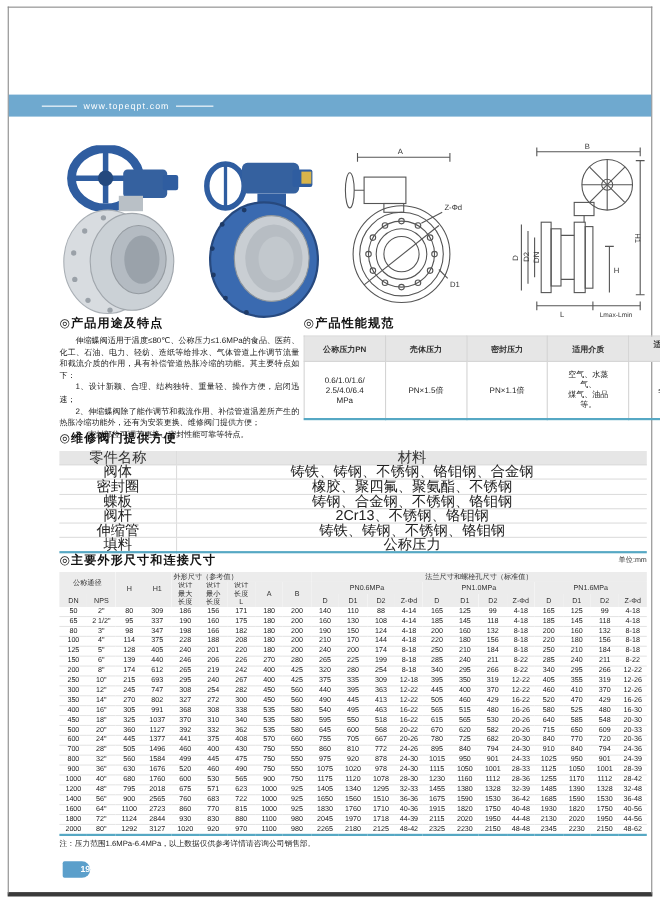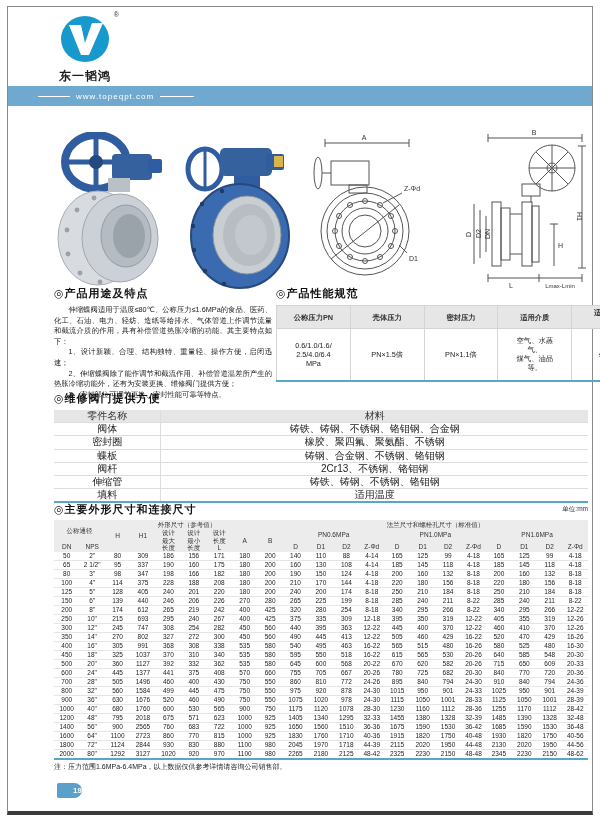--- a/index.html
+++ b/index.html
@@ -39,21 +39,21 @@
 
   
   .performance{position:absolute;left:276px;top:286px;width:370px;}
   .perf-table{margin-top:4px;width:100%;border-collapse:collapse;table-layout:fixed;font-size:7.3px;border-bottom:2px solid var(--accent-teal);}
   .perf-table td{border:1px solid #d4d4d4;text-align:center;vertical-align:middle;white-space:pre-line;line-height:9px;padding:2px 16px;}
   .perf-table thead td{background:var(--header-gray);height:15px;font-weight:bold;color:#333;}
   .perf-table tbody td{height:52px;color:#222;}
 
   
   .materials{position:absolute;left:54px;top:391px;width:534px;}
-  .mat-table{margin-top:4px;width:100%;border-collapse:collapse;table-layout:fixed;font-size:10px;border-bottom:2px solid var(--accent-teal);}
+  .mat-table{margin-top:4px;width:100%;border-collapse:collapse;table-layout:fixed;font-size:13px;border-bottom:2px solid var(--accent-teal);}
   .mat-table td{border-bottom:1px solid #ddd;text-align:center;line-height:12.2px;padding:0;}
   .mat-table td:first-child{width:20%;border-right:1px solid #ddd;}
   .mat-table thead td{background:var(--header-gray);color:#333;}
 
   
   .dimensions{position:absolute;left:54px;top:502px;width:534px;}
   .dim-head{position:relative;}
   .unit{position:absolute;right:0;top:3px;font-size:6.5px;color:#333;}
   .dim-table{margin-top:3px;width:100%;border-collapse:collapse;table-layout:fixed;font-size:6.5px;border-bottom:2px solid var(--accent-teal);}
   .dim-table td{text-align:center;padding:0;line-height:8px;white-space:nowrap;overflow:hidden;color:#222;}
@@ -64,31 +64,20 @@
   .note{margin-top:2px;font-size:7px;color:#222;}
 
   .page-badge{position:absolute;left:57px;top:783px;width:25px;height:15px;background:var(--badge-blue);color:#fff;font-size:8px;font-weight:bold;text-align:right;line-height:15px;border-radius:2px 9px 9px 2px;}
 </style>
 </head>
 <body>
 
 <div class="page">
   <div class="frame"></div>
 
-  <div class="logo">
-    <span class="mark">
-      <svg width="52" height="50" viewBox="0 0 52 50">
-        <ellipse cx="26" cy="26" rx="24" ry="23" fill="#1899CE"></ellipse>
-        <path d="M10 12 L22 12 L26 30 L33 10 L44 10 L30 42 L22 42 Z" fill="#fff"></path>
-        <path d="M20 4 L32 4 L26 16 Z" fill="#1899CE"></path>
-      </svg>
-      <span class="reg">®</span>
-    </span>
-    <div class="brand">东一韬鸿</div>
-  </div>
 
   <div class="band">
     <span class="line l1"></span>
     <span class="site">www.topeqpt.com</span>
     <span class="line l2"></span>
   </div>
 
   <svg class="photo" style="left:50px;top:132px" width="128" height="158" viewBox="0 0 128 158">
     <ellipse cx="46" cy="30" rx="31" ry="27" fill="none" stroke="#2F5DA0" stroke-width="8"></ellipse>
     <line x1="46" y1="7" x2="46" y2="53" stroke="#2F5DA0" stroke-width="5"></line>
@@ -266,21 +255,21 @@
           <tr>
             <td>阀杆</td>
             <td>2Cr13、不锈钢、铬钼钢</td>
           </tr>
           <tr>
             <td>伸缩管</td>
             <td>铸铁、铸钢、不锈钢、铬钼钢</td>
           </tr>
           <tr>
             <td>填料</td>
-            <td>适用温度</td>
+            <td>公称压力</td>
           </tr>
         </tbody>
     </table>
   </section>
 
   <section class="dimensions">
     <div class="dim-head">
       <div class="sec-title">◎主要外形尺寸和连接尺寸</div>
       <div class="unit">单位:mm</div>
     </div>

